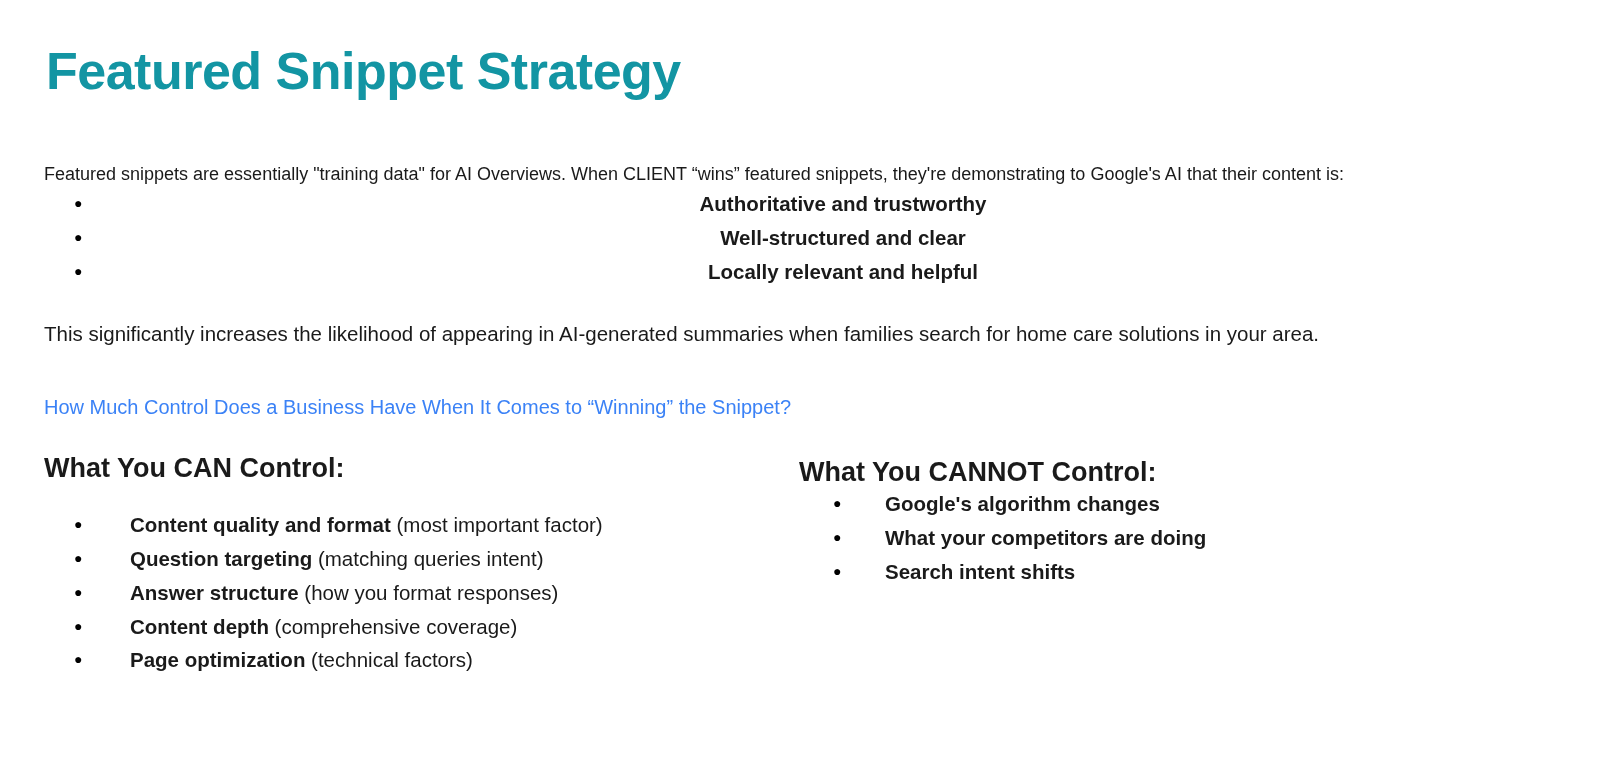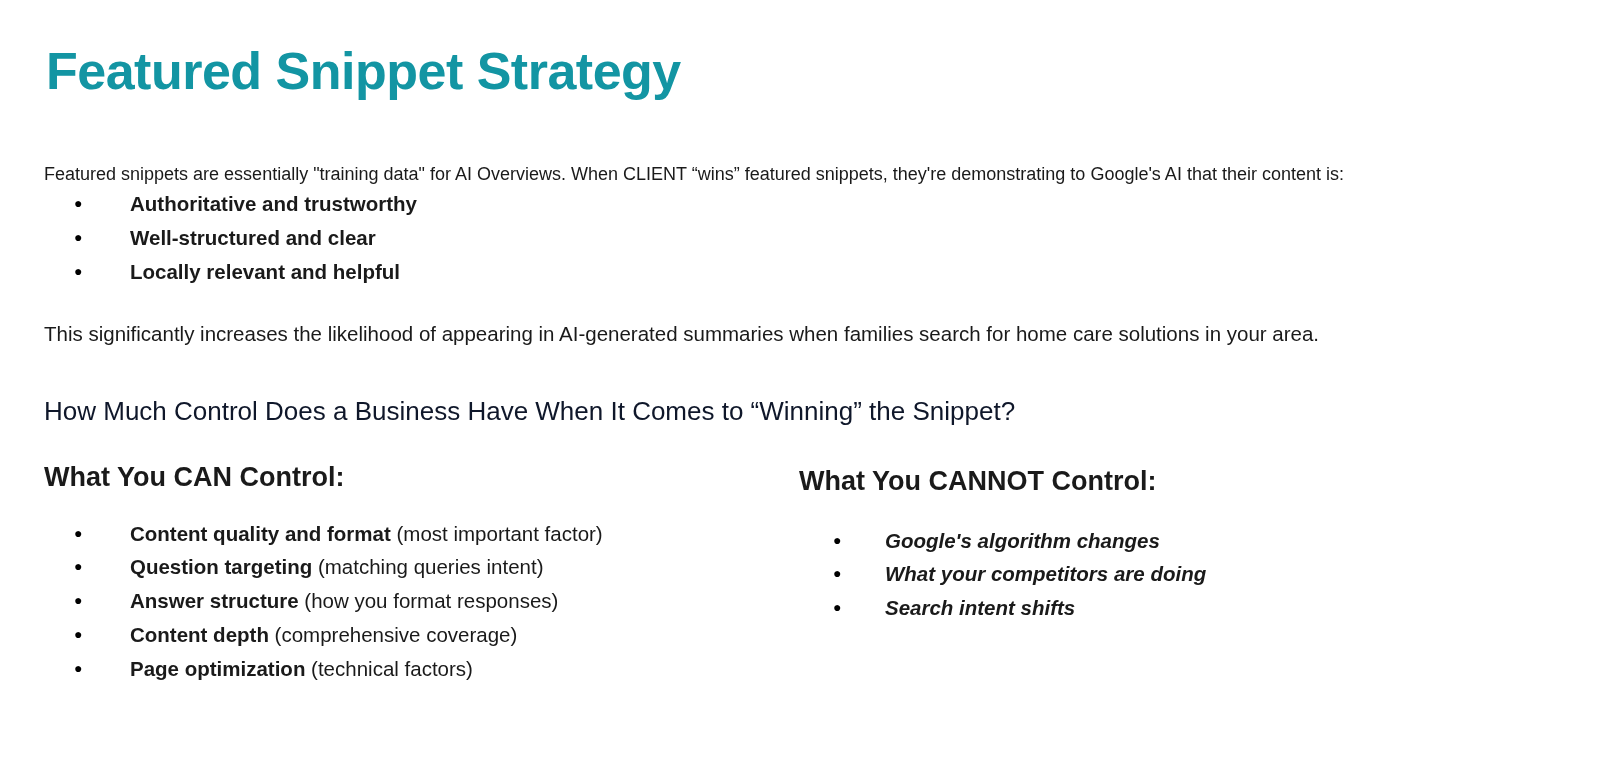--- a/index.html
+++ b/index.html
@@ -54,30 +54,31 @@
     position: absolute;
     left: 30px;
     top: 0;
     font-size: 14px;
     line-height: 2.28;
     color: #000;
   }
   .b { font-weight: bold; }
   .top-bullets {
     margin-top: 30px;
+    text-align: center;
   }
   .summary-para {
     font-size: 20.5px;
     line-height: 1.55;
     margin-top: 30px;
     margin-bottom: 10px;
   }
   .section-heading {
-    font-size: 26px;
-    color: #0f172a;
+    font-size: 20px;
+    color: #3b82f6;
     margin-top: 44px;
     line-height: 1.4;
   }
   .columns {
     display: flex;
     margin-top: 32px;
   }
   .col-left {
     width: 755px;
     flex: 0 0 755px;
@@ -88,22 +89,20 @@
   }
   .col-title {
     font-size: 27px;
     font-weight: bold;
     margin: 0 0 0 0;
   }
   .col-left ul.bullets {
     margin-top: 25px;
   }
   .col-right ul.bullets {
-    margin-top: 28px;
-    font-style: italic;
   }
   .col-right ul.bullets > li {
     padding-left: 86px;
   }
   .col-right ul.bullets > li::before {
     left: 34px;
   }
 </style>
 </head>
 <body>

